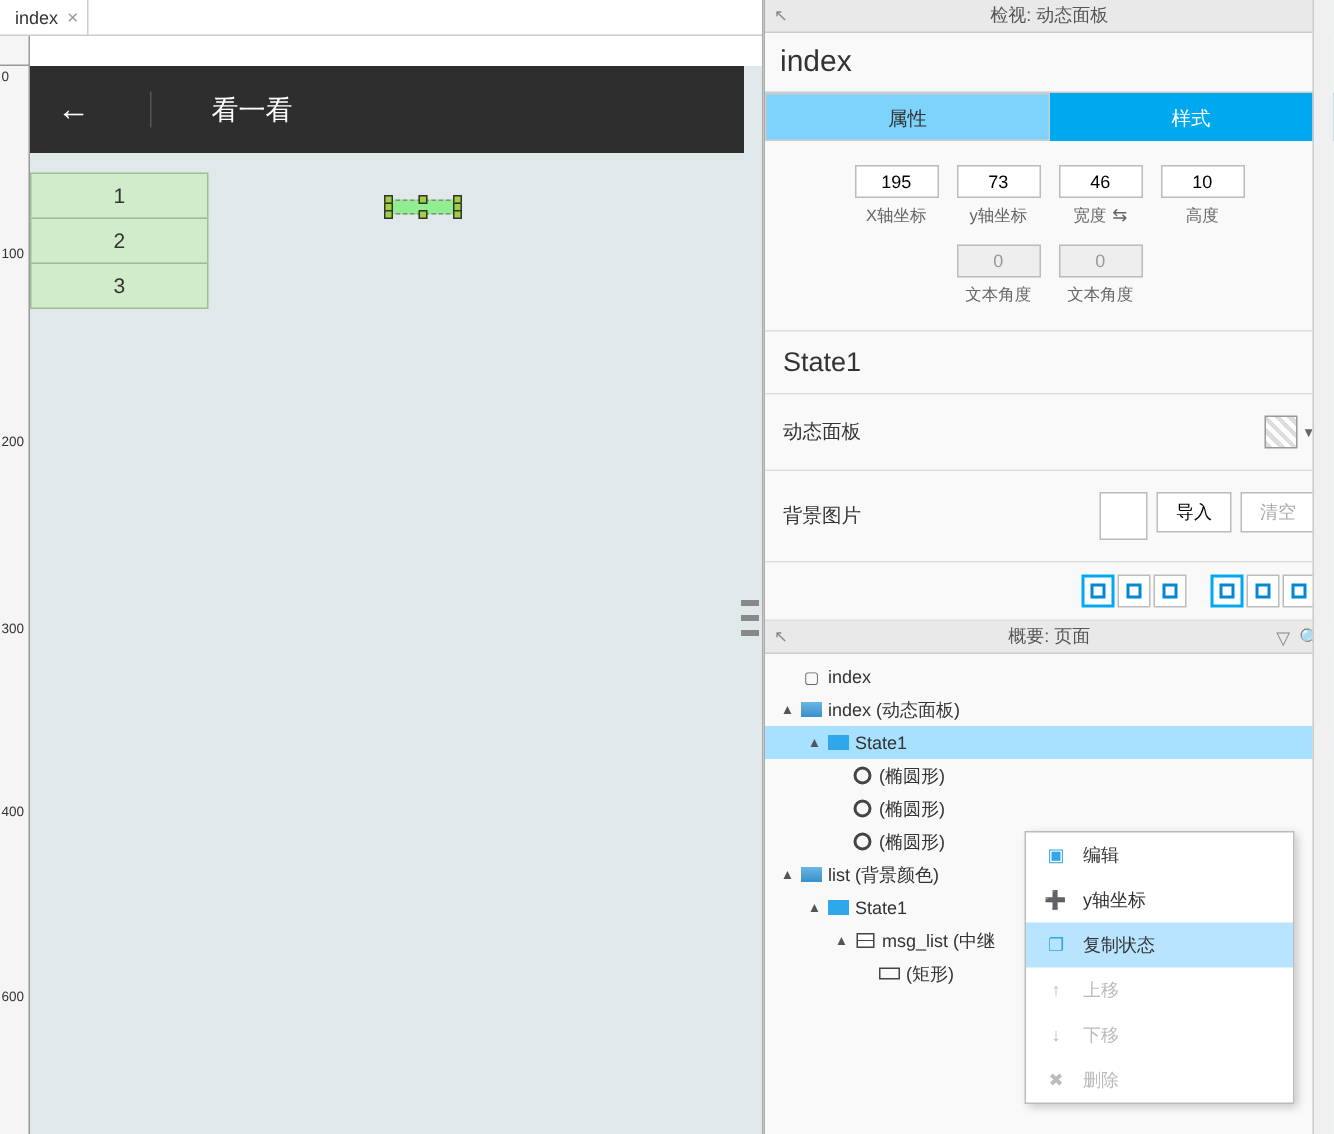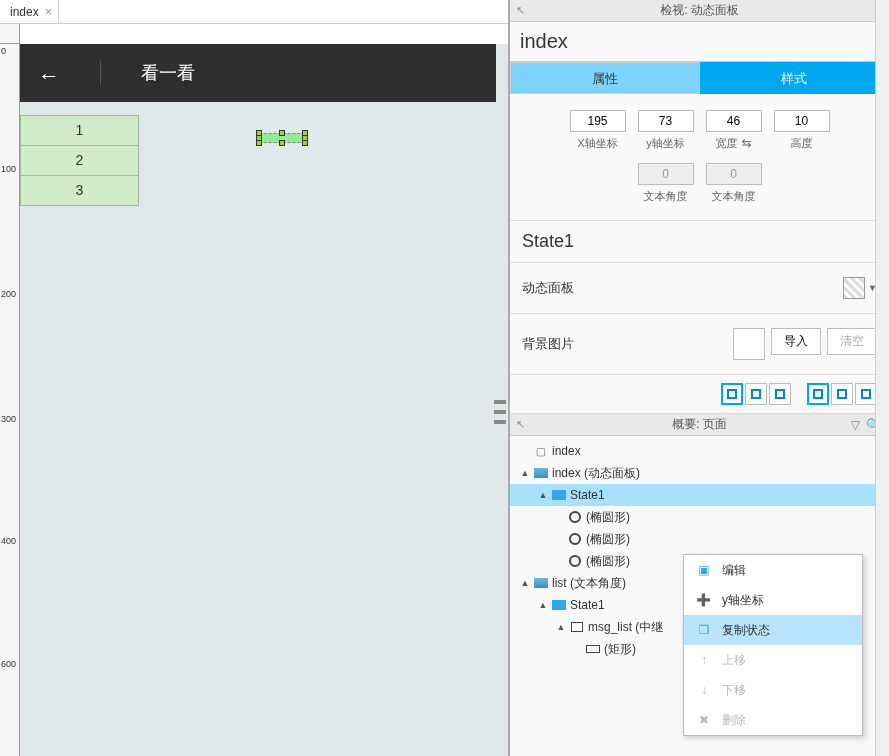--- a/index.html
+++ b/index.html
@@ -292,21 +292,21 @@
         <span class="spacer" style="width:48px"></span>
         <span class="ic">
             <span class="ic-ellipse"></span>
           </span>
         <span>(椭圆形)</span>
       </div>
       <div class="tree-row">
         <span class="spacer" style="width:0"></span>
           <span class="toggle">▲</span>
         <span class="ic ic-panel"></span>
-        <span>list (文本角度)</span>
+        <span>list (背景颜色)</span>
       </div>
       <div class="tree-row">
         <span class="spacer" style="width:18px"></span>
           <span class="toggle">▲</span>
         <span class="ic ic-state"></span>
         <span>State1</span>
       </div>
       <div class="tree-row">
         <span class="spacer" style="width:36px"></span>
           <span class="toggle">▲</span>

